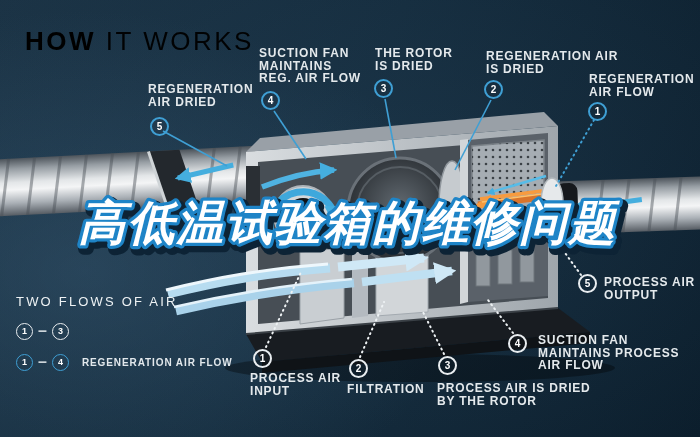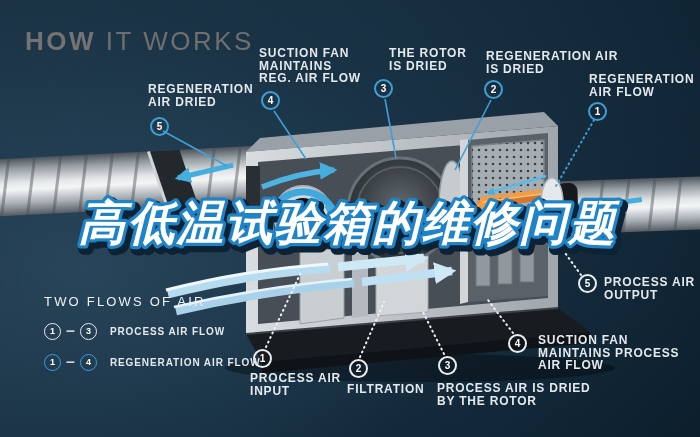--- a/index.html
+++ b/index.html
@@ -6,32 +6,32 @@
   body{width:700px;height:437px;overflow:hidden;position:relative;
        font-family:"Liberation Sans",sans-serif;
        background:
          radial-gradient(620px 420px at 12% 62%, rgba(64,99,126,.38), rgba(64,99,126,0) 62%),
          radial-gradient(760px 520px at 55% 45%, rgba(47,79,104,.30), rgba(47,79,104,0) 66%),
          linear-gradient(115deg,#1b3345 0%,#132a3b 45%,#0b1d2b 100%);}
   .stage{position:absolute;inset:0;}
   svg{display:block;}
   #scene{position:absolute;left:0;top:0;z-index:1;}
   #headline{position:absolute;left:0;top:183px;z-index:5;}
-  .title{position:absolute;left:25px;top:26px;z-index:6;color:#737373;font-size:26px;
+  .title{position:absolute;left:25px;top:26px;z-index:6;color:#000000;font-size:26px;
          letter-spacing:2.5px;white-space:nowrap;}
   .title .b{font-weight:700;}
   .title .l{font-weight:300;opacity:.95;}
   .lbl{position:absolute;z-index:6;font-weight:700;font-size:12px;line-height:12.5px;
        letter-spacing:.8px;color:#e4e9ec;white-space:nowrap;}
   .step{position:absolute;z-index:6;width:19px;height:19px;border-radius:50%;
         display:flex;align-items:center;justify-content:center;
         font-weight:700;font-size:10px;color:#fff;box-sizing:border-box;}
   .step.blue{border:2px solid #3f9fd4;}
   .step.white{border:2px solid #e9edf0;}
-  .legend{position:absolute;left:44px;top:294px;z-index:6;color:#e2e8ec;}
+  .legend{position:absolute;left:16px;top:294px;z-index:6;color:#e2e8ec;}
   .legend .lt{font-size:13px;letter-spacing:2.2px;font-weight:400;color:#eef2f4;}
   .lrow{display:flex;align-items:center;margin-top:13px;height:18px;}
   .lrow .c{width:17px;height:17px;border-radius:50%;box-sizing:border-box;
            display:flex;align-items:center;justify-content:center;
            font-size:9px;font-weight:700;color:#fff;}
   .lrow.process .c{border:1.6px solid #e9edf0;}
   .lrow.regen  .c{border:1.6px solid #3f9fd4;}
   .lrow .dash{margin:0 5px;color:#cdd5da;font-weight:700;}
   .lrow .tx{margin-left:13px;font-size:10px;font-weight:700;letter-spacing:.9px;}
 </style>
@@ -198,21 +198,21 @@
 
   <div class="lbl" style="left:259px;top:47px;">
     <div>SUCTION FAN</div>
     <div>MAINTAINS</div>
     <div>REG. AIR FLOW</div>
   </div>
   <div class="step blue" style="left:261px;top:91px;">
     <span>4</span>
   </div>
 
-  <div class="lbl" style="left:389px;top:47px;">
+  <div class="lbl" style="left:375px;top:47px;">
     <div>THE ROTOR</div>
     <div>IS DRIED</div>
   </div>
   <div class="step blue" style="left:374px;top:79px;">
     <span>3</span>
   </div>
 
   <div class="lbl" style="left:486px;top:50px;">
     <div>REGENERATION AIR</div>
     <div>IS DRIED</div>
@@ -268,21 +268,20 @@
     <div>PROCESS AIR</div>
     <div>OUTPUT</div>
   </div>
 
   <div class="legend">
     <div class="lt">TWO FLOWS OF AIR</div>
     <div class="lrow process">
       <span class="c">1</span>
       <span class="dash">–</span>
       <span class="c">3</span>
-      <span class="tx">PROCESS AIR FLOW</span>
     </div>
     <div class="lrow regen">
       <span class="c">1</span>
       <span class="dash">–</span>
       <span class="c">4</span>
       <span class="tx">REGENERATION AIR FLOW</span>
     </div>
   </div>
 
 </div>

